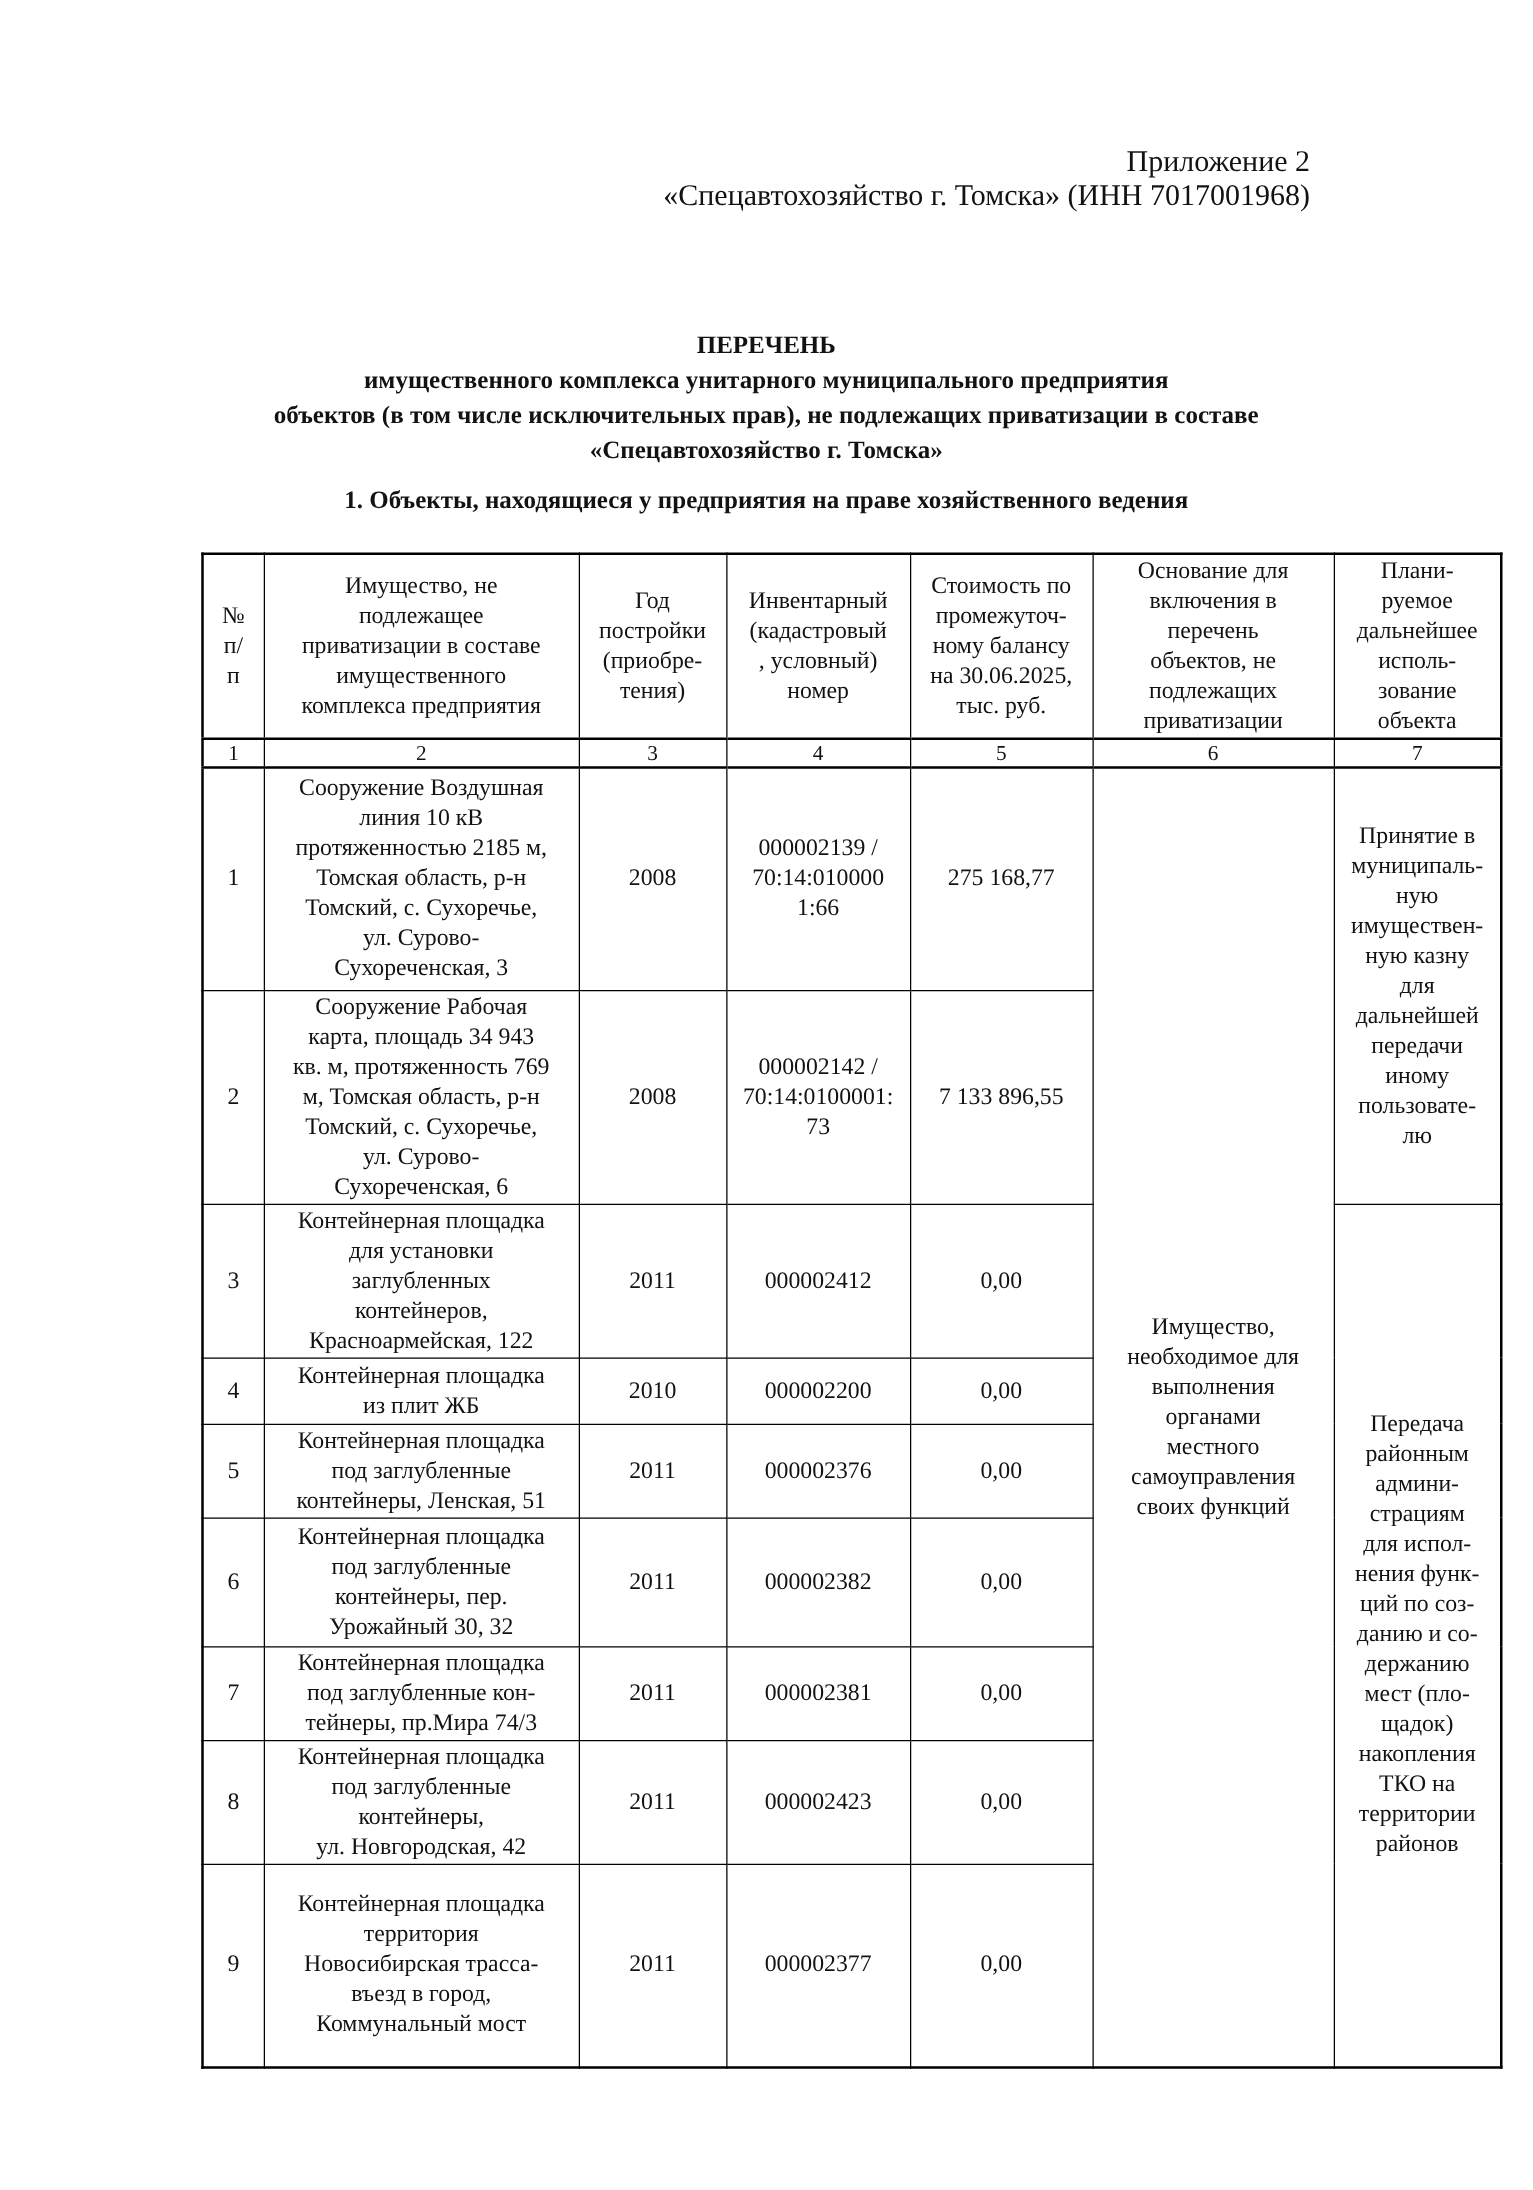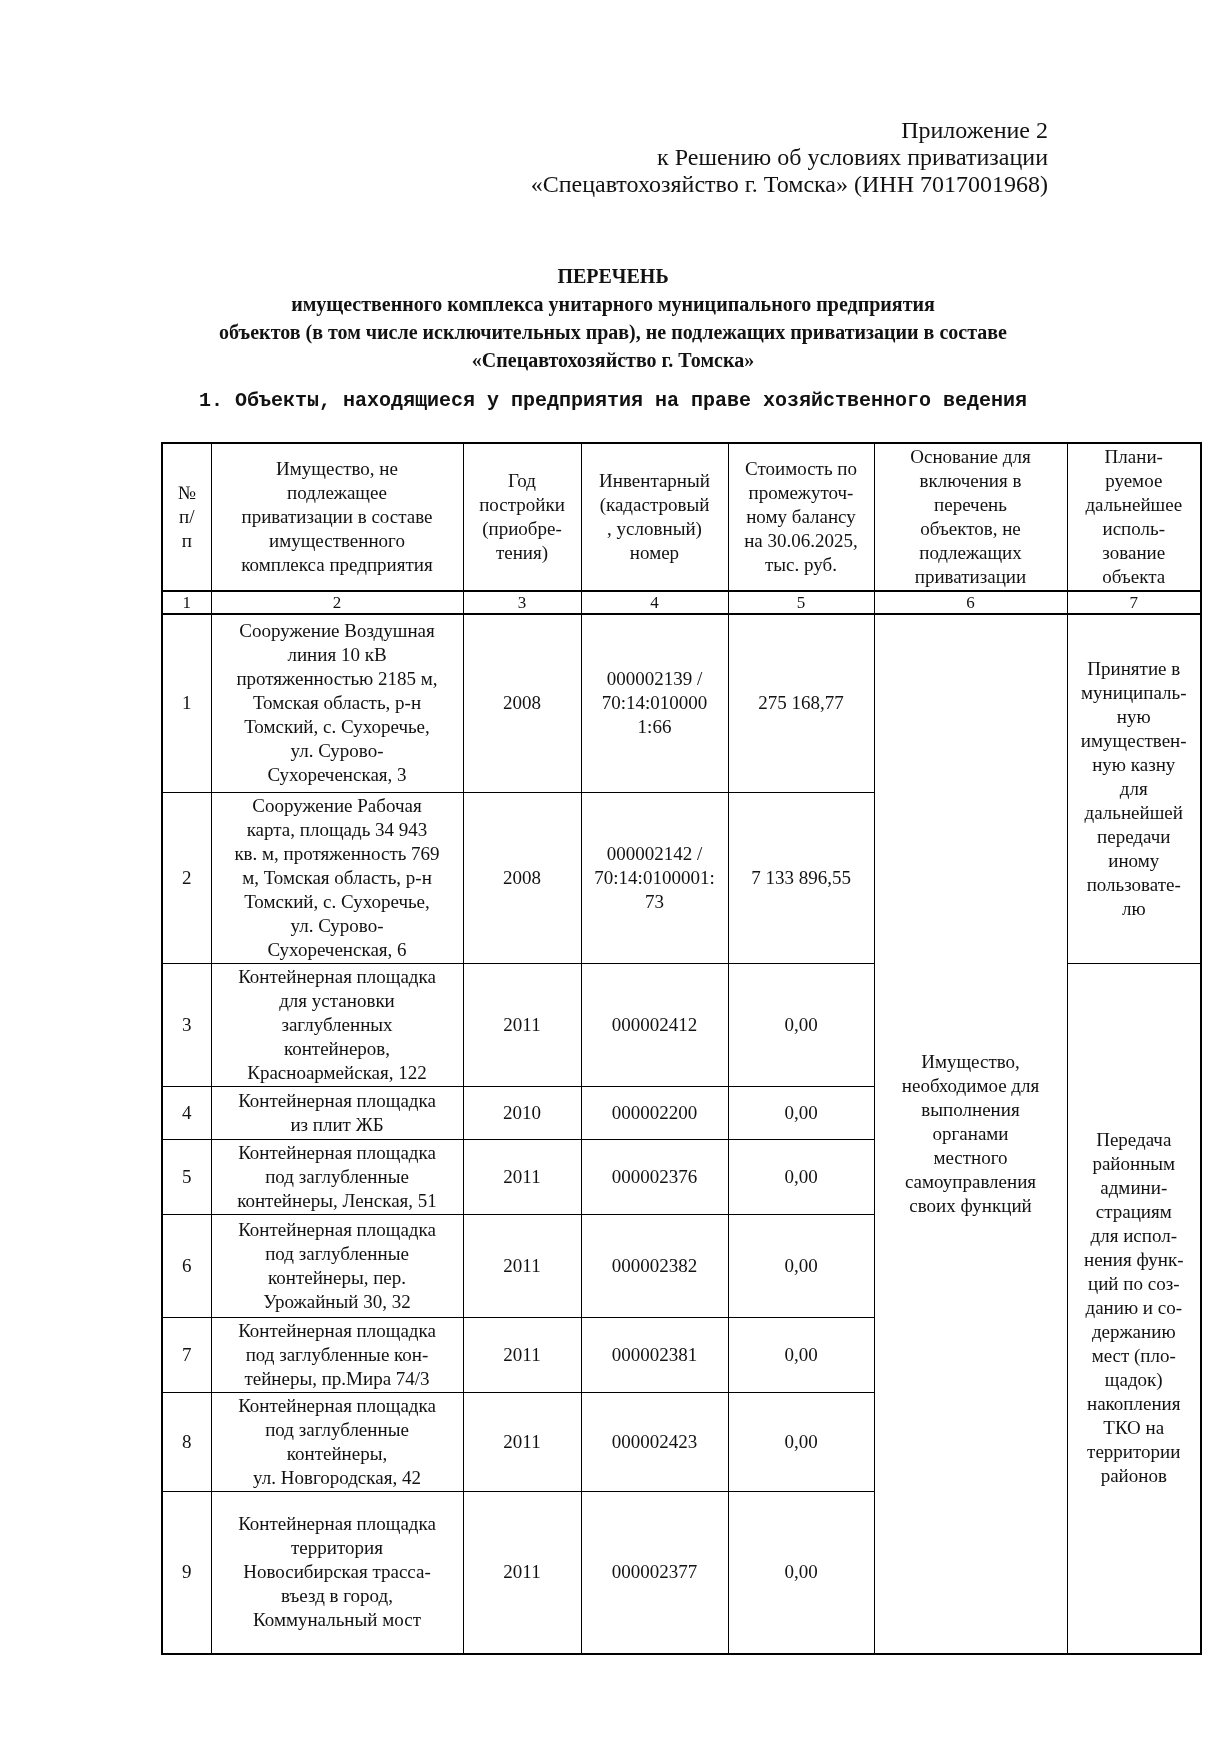--- a/index.html
+++ b/index.html
@@ -10,21 +10,21 @@
     -webkit-font-smoothing:antialiased;
   }
   .page{position:absolute;inset:0;}
   .page-num{position:absolute;top:58px;left:0;width:1226px;text-align:right;
     font-size:19px;letter-spacing:1px;margin-left:24px;}
   .appendix{position:absolute;top:117px;left:300px;width:748px;text-align:right;
     font-size:24px;line-height:27px;}
   .title-block{position:absolute;top:262px;left:63px;width:1100px;text-align:center;
     font-size:20px;line-height:28px;font-weight:bold;}
   .section-title{position:absolute;top:389px;left:63px;width:1100px;text-align:center;
-    font-size:20px;font-weight:bold;font-family:Liberation Mono, monospace;}
+    font-size:20px;font-weight:bold;}
   table.main{
     position:absolute;left:161px;top:442px;
     border-collapse:collapse;table-layout:fixed;width:1039px;
     font-size:19px;line-height:24px;
   }
   table.main td, table.main th{
     border:1px solid #000;
     text-align:center;vertical-align:middle;
     padding:1px 3px;font-weight:normal;
     overflow:hidden;
@@ -46,21 +46,20 @@
 </style>
 </head>
 <body>
 
 <div class="page">
 
   <div class="page-num">22</div>
 
   <div class="appendix">
     <div>Приложение 2</div>
-    <div>к Решению об условиях приватизации</div>
     <div>«Спецавтохозяйство г. Томска» (ИНН 7017001968)</div>
   </div>
 
   <div class="title-block">
     <div>ПЕРЕЧЕНЬ</div>
     <div>имущественного комплекса унитарного муниципального предприятия</div>
     <div>объектов (в том числе исключительных прав), не подлежащих приватизации в составе</div>
     <div>«Спецавтохозяйство г. Томска»</div>
   </div>
 

